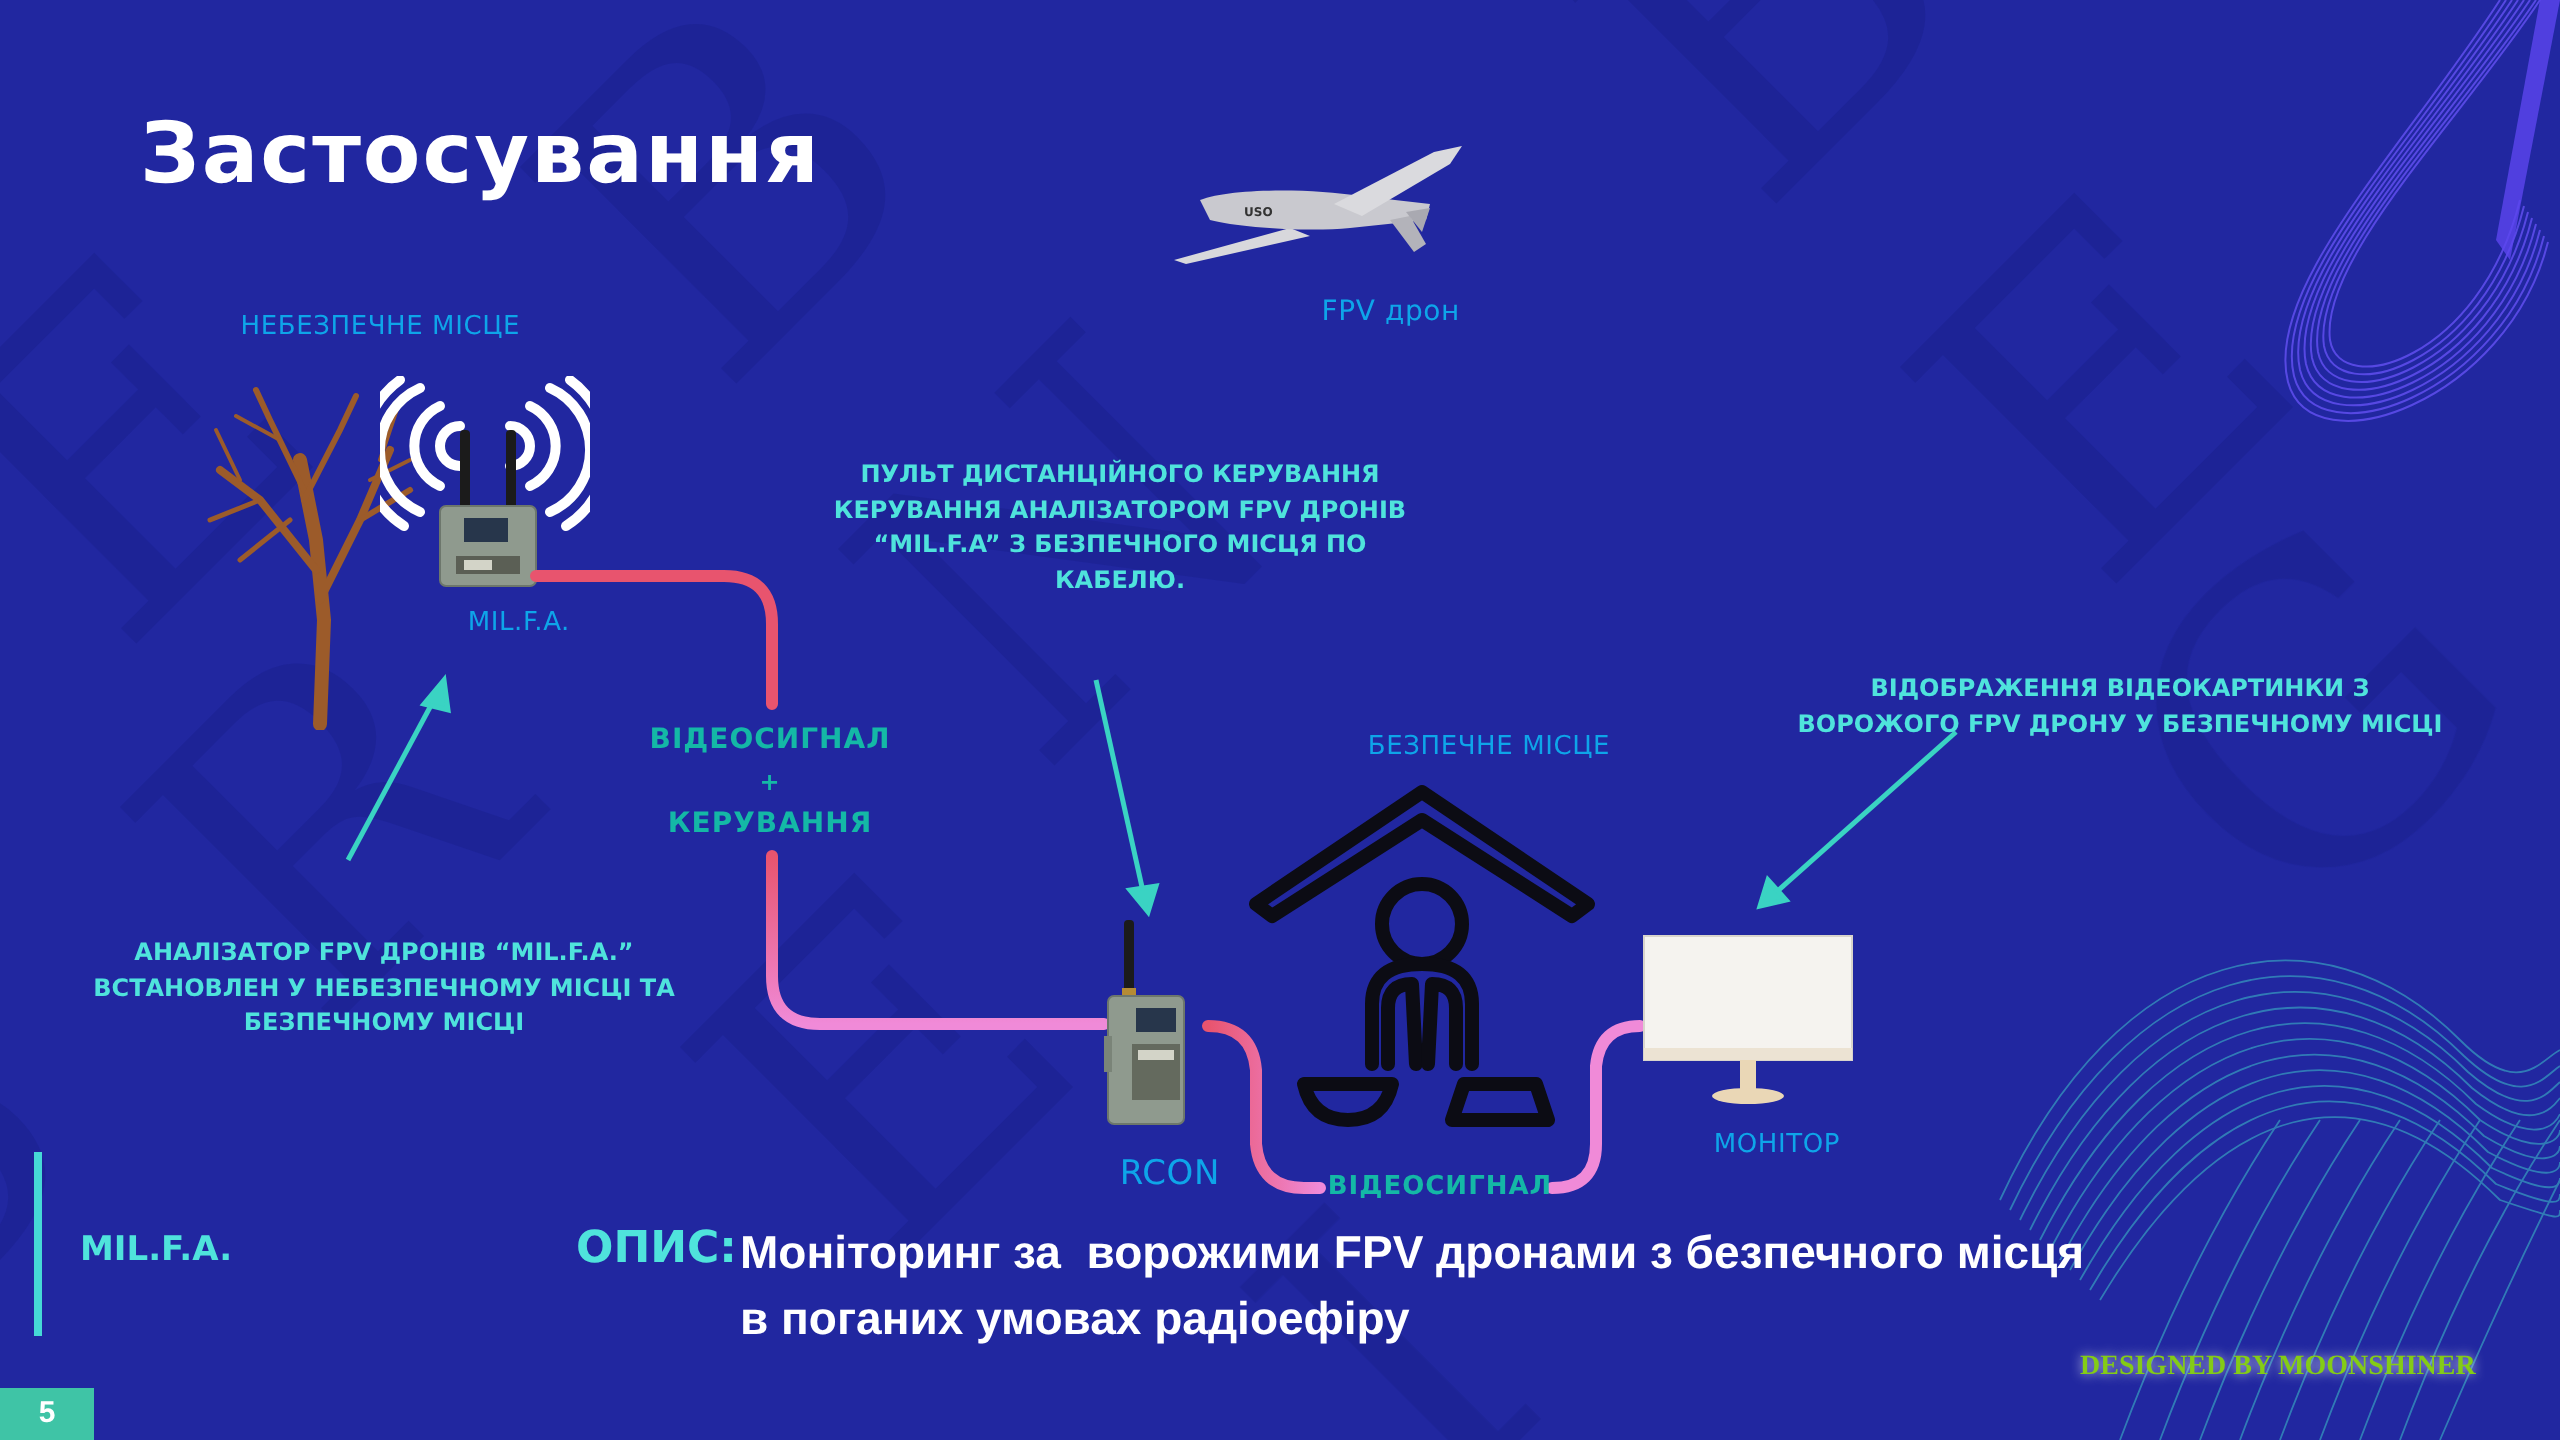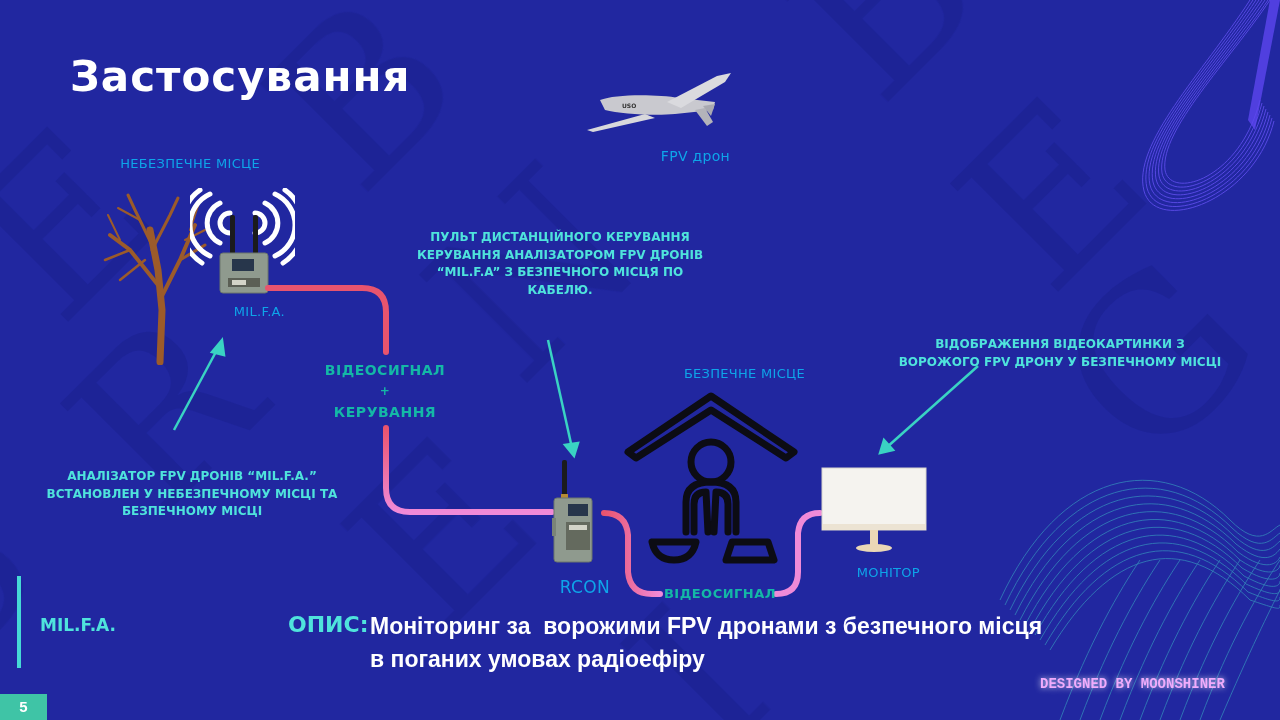--- a/index.html
+++ b/index.html
@@ -40,23 +40,23 @@
   }
   .desc-label {
     left: 288px; top: 612px; font-size: 22px; font-weight: 700; color: #4fe3dc;
     font-family: "DejaVu Sans", sans-serif;
   }
   .desc-text {
     left: 370px; top: 610px; width: 780px; font-size: 23px; font-weight: 700; color: #fff;
     text-align: left; line-height: 33px; font-family: "Liberation Sans", sans-serif;
   }
   .designed {
-    left: 1040px; top: 676px; font-size: 14px; font-weight: 700; color: #f0abfc;
+    left: 1040px; top: 676px; font-size: 14px; font-weight: 700; color: #84cc16;
     text-shadow: 0 0 6px rgba(255,255,255,0.8);
-    font-family: Liberation Mono, monospace;
+    font-family: Liberation Serif, serif;
   }
 </style>
 </head>
 <body>
 
 <div class="slide">
 
   <svg class="watermark" width="1280" height="720" viewBox="0 0 1280 720">
     <g fill="none" stroke="#1c2290" stroke-width="14" opacity="0.8" font-family="DejaVu Serif, serif">
       <text x="360" y="200" font-size="210" fill="#1d2394" stroke="none" transform="rotate(-45 360 200)">B</text>

